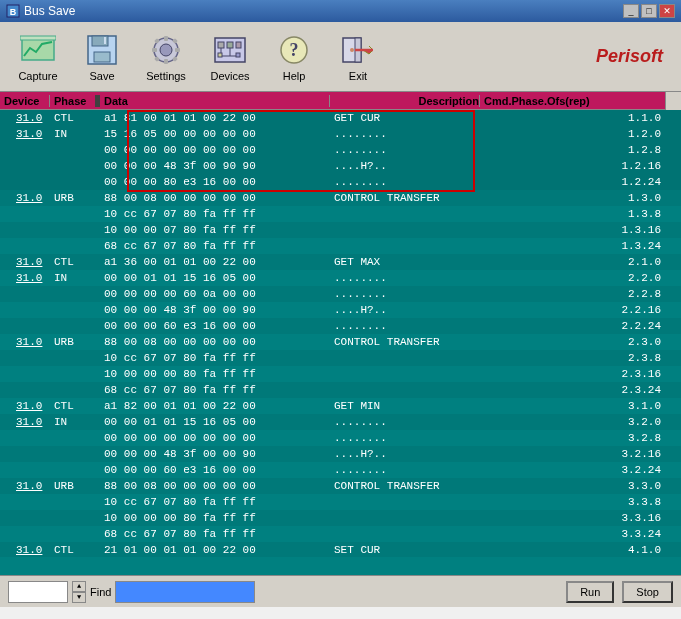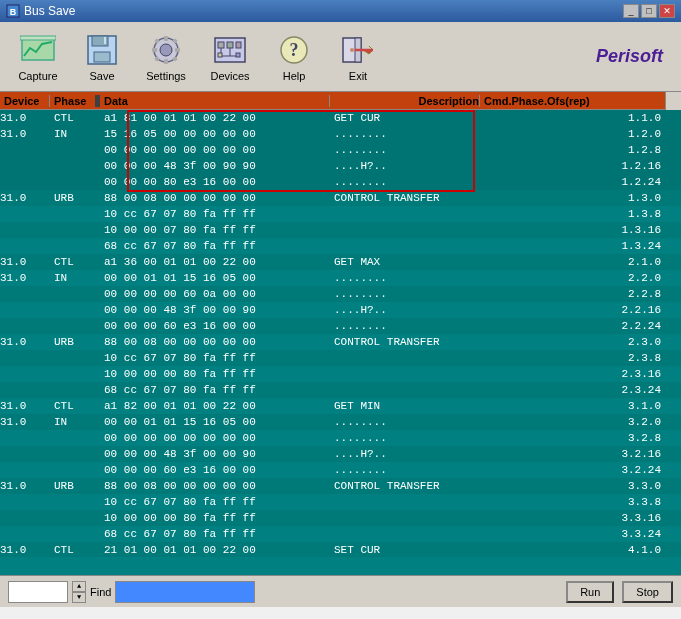--- a/index.html
+++ b/index.html
@@ -41,39 +41,39 @@
       justify-content: center; width: 60px; height: 60px;
       background: #d4d0c8; border: 1px solid transparent;
       cursor: pointer; gap: 2px;
     }
     .toolbar-icon { width: 36px; height: 36px; display: flex; align-items: center; justify-content: center; }
     .toolbar-label { font-family: Arial, sans-serif; font-size: 11px; color: #000; }
     
     
     .perisoft {
       margin-left: auto;
-      color: #4c1d95;
+      color: #b91c1c;
       font-family: Arial, sans-serif;
       font-size: 18px;
       font-weight: bold;
       font-style: italic;
       padding-right: 10px;
     }
     
     
     .main-content {
       background: #008080;
       height: 465px;
       overflow: hidden;
       position: relative;
     }
     
     
     .table-header {
-      background: #c2410c;
+      background: #be185d;
       display: flex;
       border-bottom: 1px solid #888;
       height: 18px;
       align-items: center;
     }
     .col-device { width: 50px; padding-left: 4px; font-family: Arial, sans-serif; font-size: 11px; font-weight: bold; border-right: 1px solid #888; }
     .col-phase { width: 50px; padding-left: 4px; font-family: Arial, sans-serif; font-size: 11px; font-weight: bold; border-right: 5px solid #404040; }
     .col-data { width: 230px; padding-left: 4px; font-family: Arial, sans-serif; font-size: 11px; font-weight: bold; border-right: 1px solid #888; }
     .col-desc { width: 150px; padding-left: 4px; font-family: Arial, sans-serif; font-size: 11px; font-weight: bold; border-right: 1px solid #888; text-align: right; }
     .col-cmd { flex: 1; padding-left: 4px; font-family: Arial, sans-serif; font-size: 11px; font-weight: bold; }
@@ -85,21 +85,21 @@
       position: relative;
     }
     .data-row {
       display: flex;
       height: 16px;
       align-items: center;
       color: #ffffff;
       font-size: 11px;
     }
     .data-row:nth-child(even) { background: rgba(0,0,0,0.05); }
-    .row-device { width: 50px; padding-left: 0; white-space: nowrap; }
+    .row-device { width: 50px; padding-left: 16px; white-space: nowrap; text-decoration: underline; }
     .row-phase { width: 50px; padding-left: 4px; white-space: nowrap; }
     .row-data { width: 230px; padding-left: 4px; white-space: nowrap; font-family: 'Courier New', monospace; }
     .row-desc { width: 150px; padding-left: 4px; white-space: nowrap; }
     .row-cmd { flex: 1; padding-left: 4px; white-space: nowrap; text-align: right; padding-right: 20px; }
     
     
     .data-area::-webkit-scrollbar { width: 16px; }
     .data-area::-webkit-scrollbar-track { background: #d4d0c8; }
     .data-area::-webkit-scrollbar-thumb { background: #a0a0a0; border: 1px solid #888; }
     

